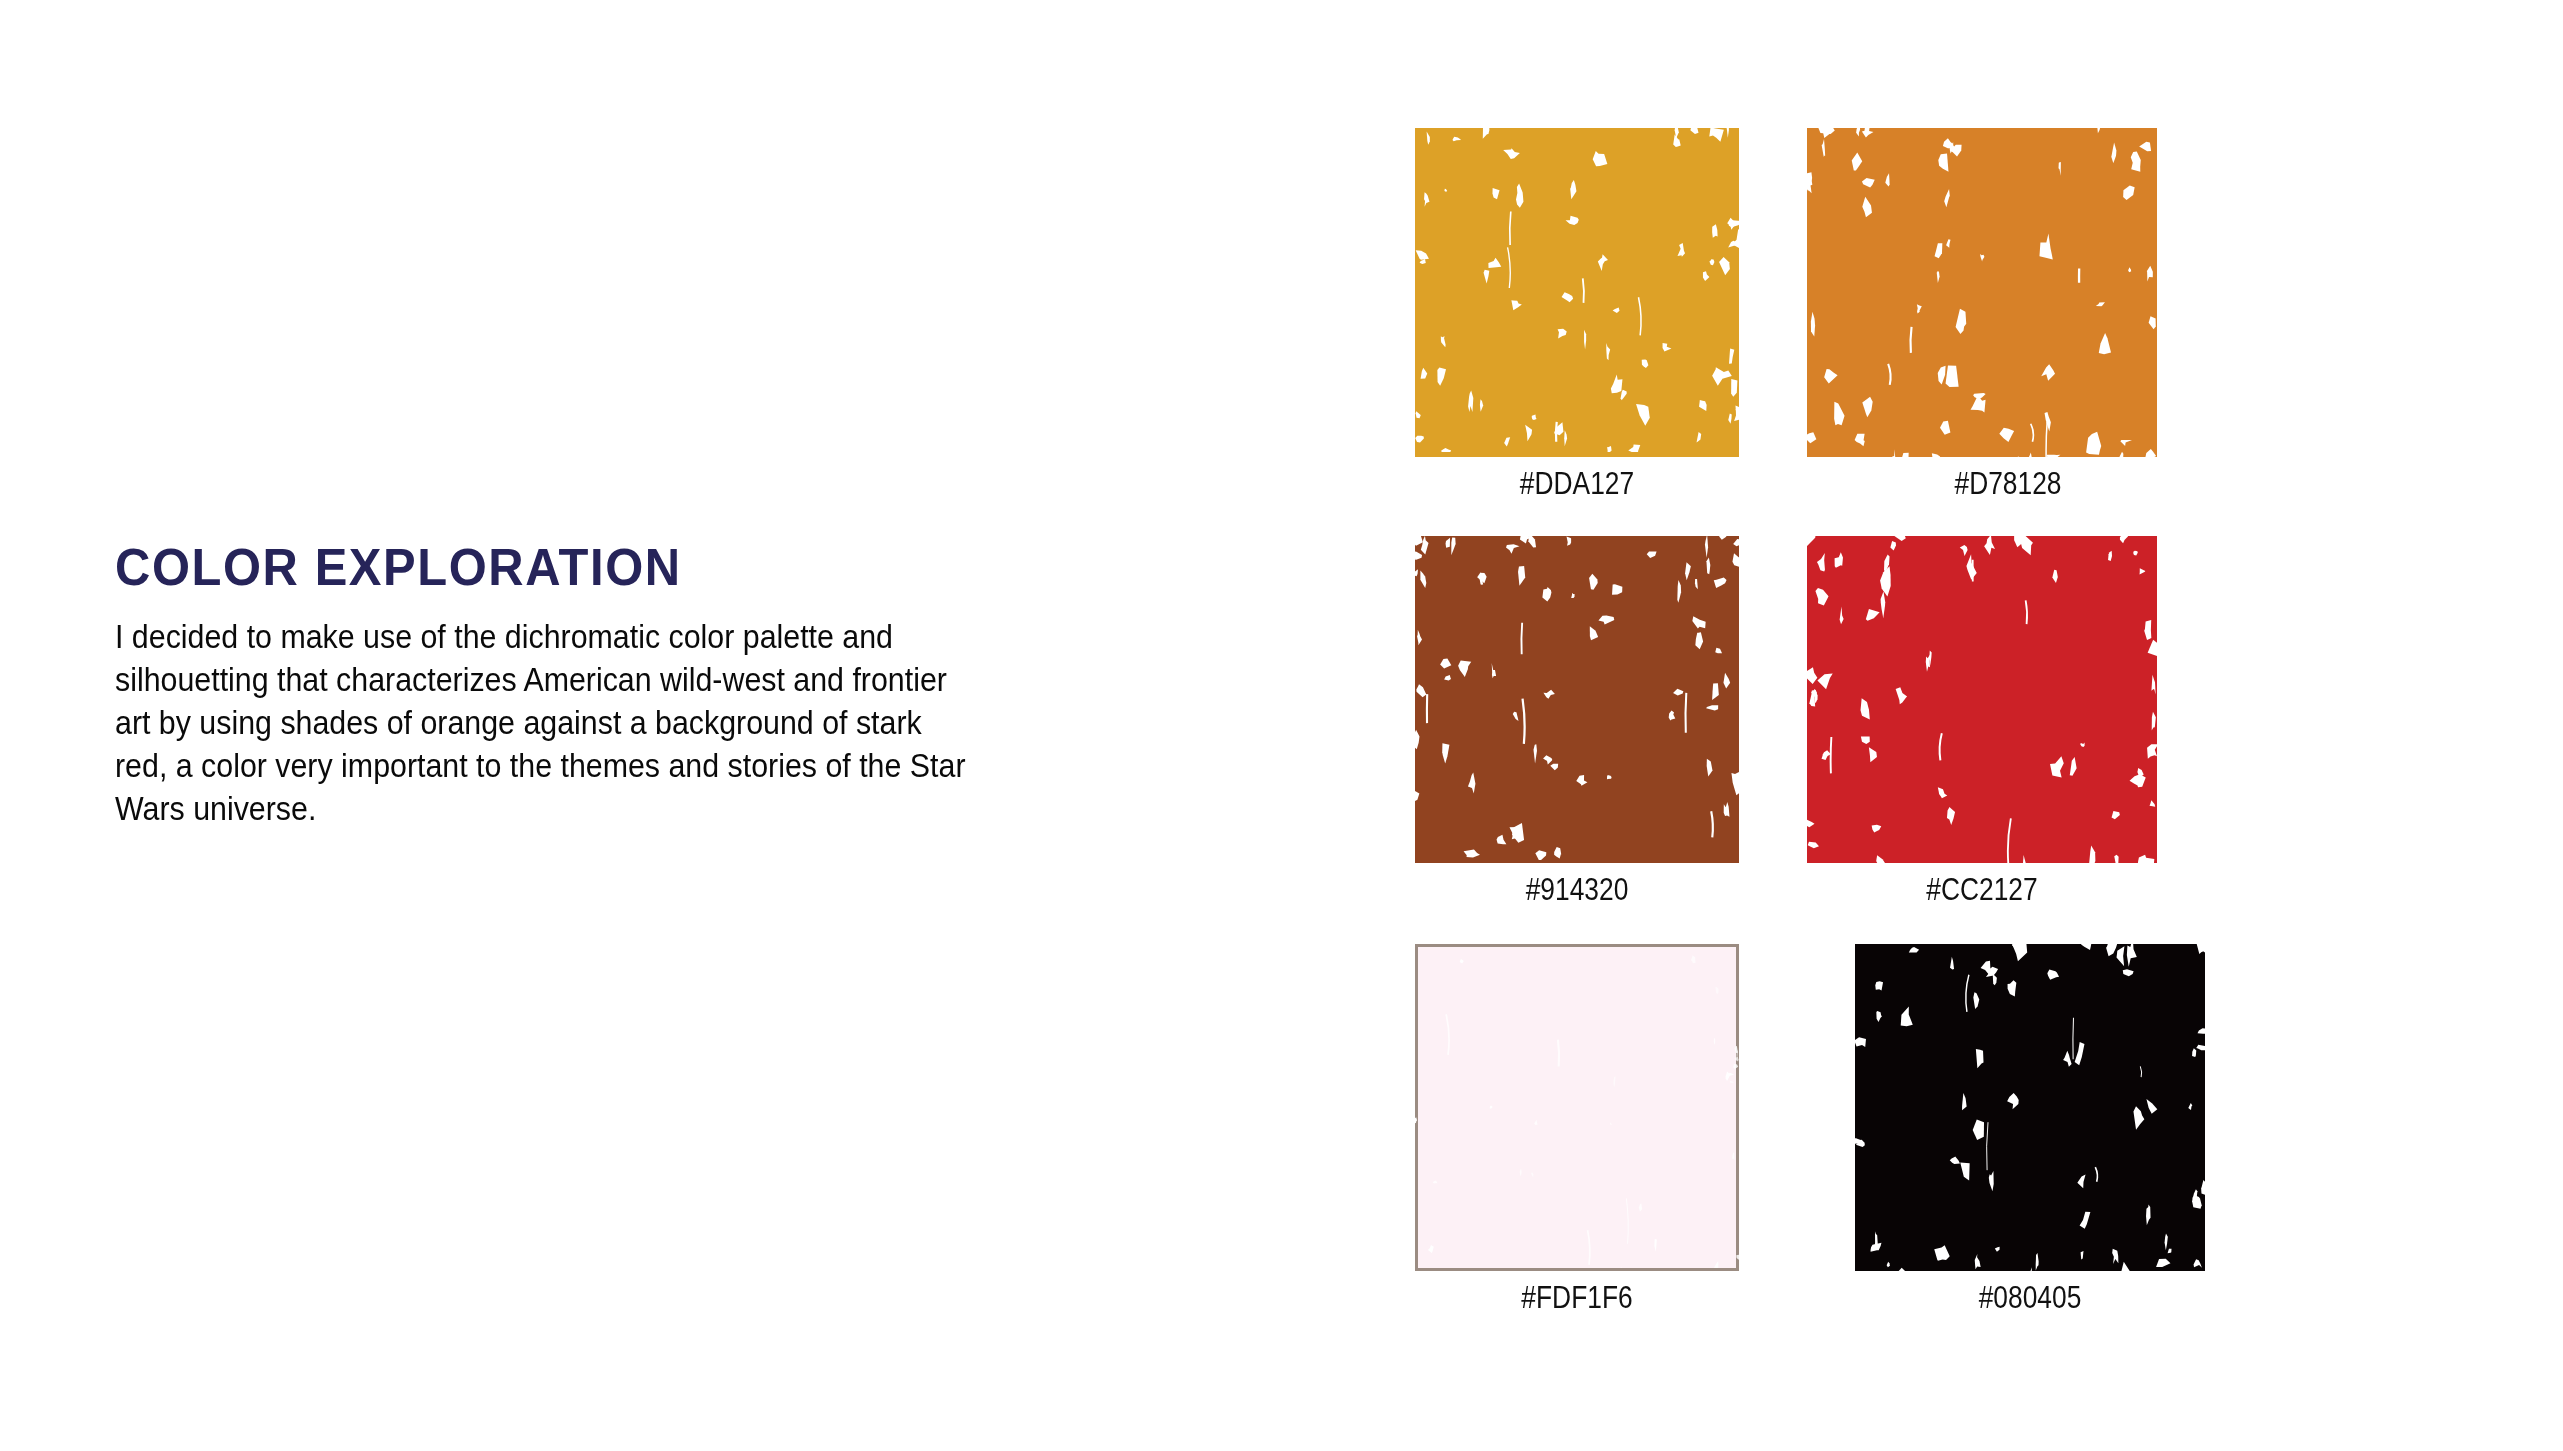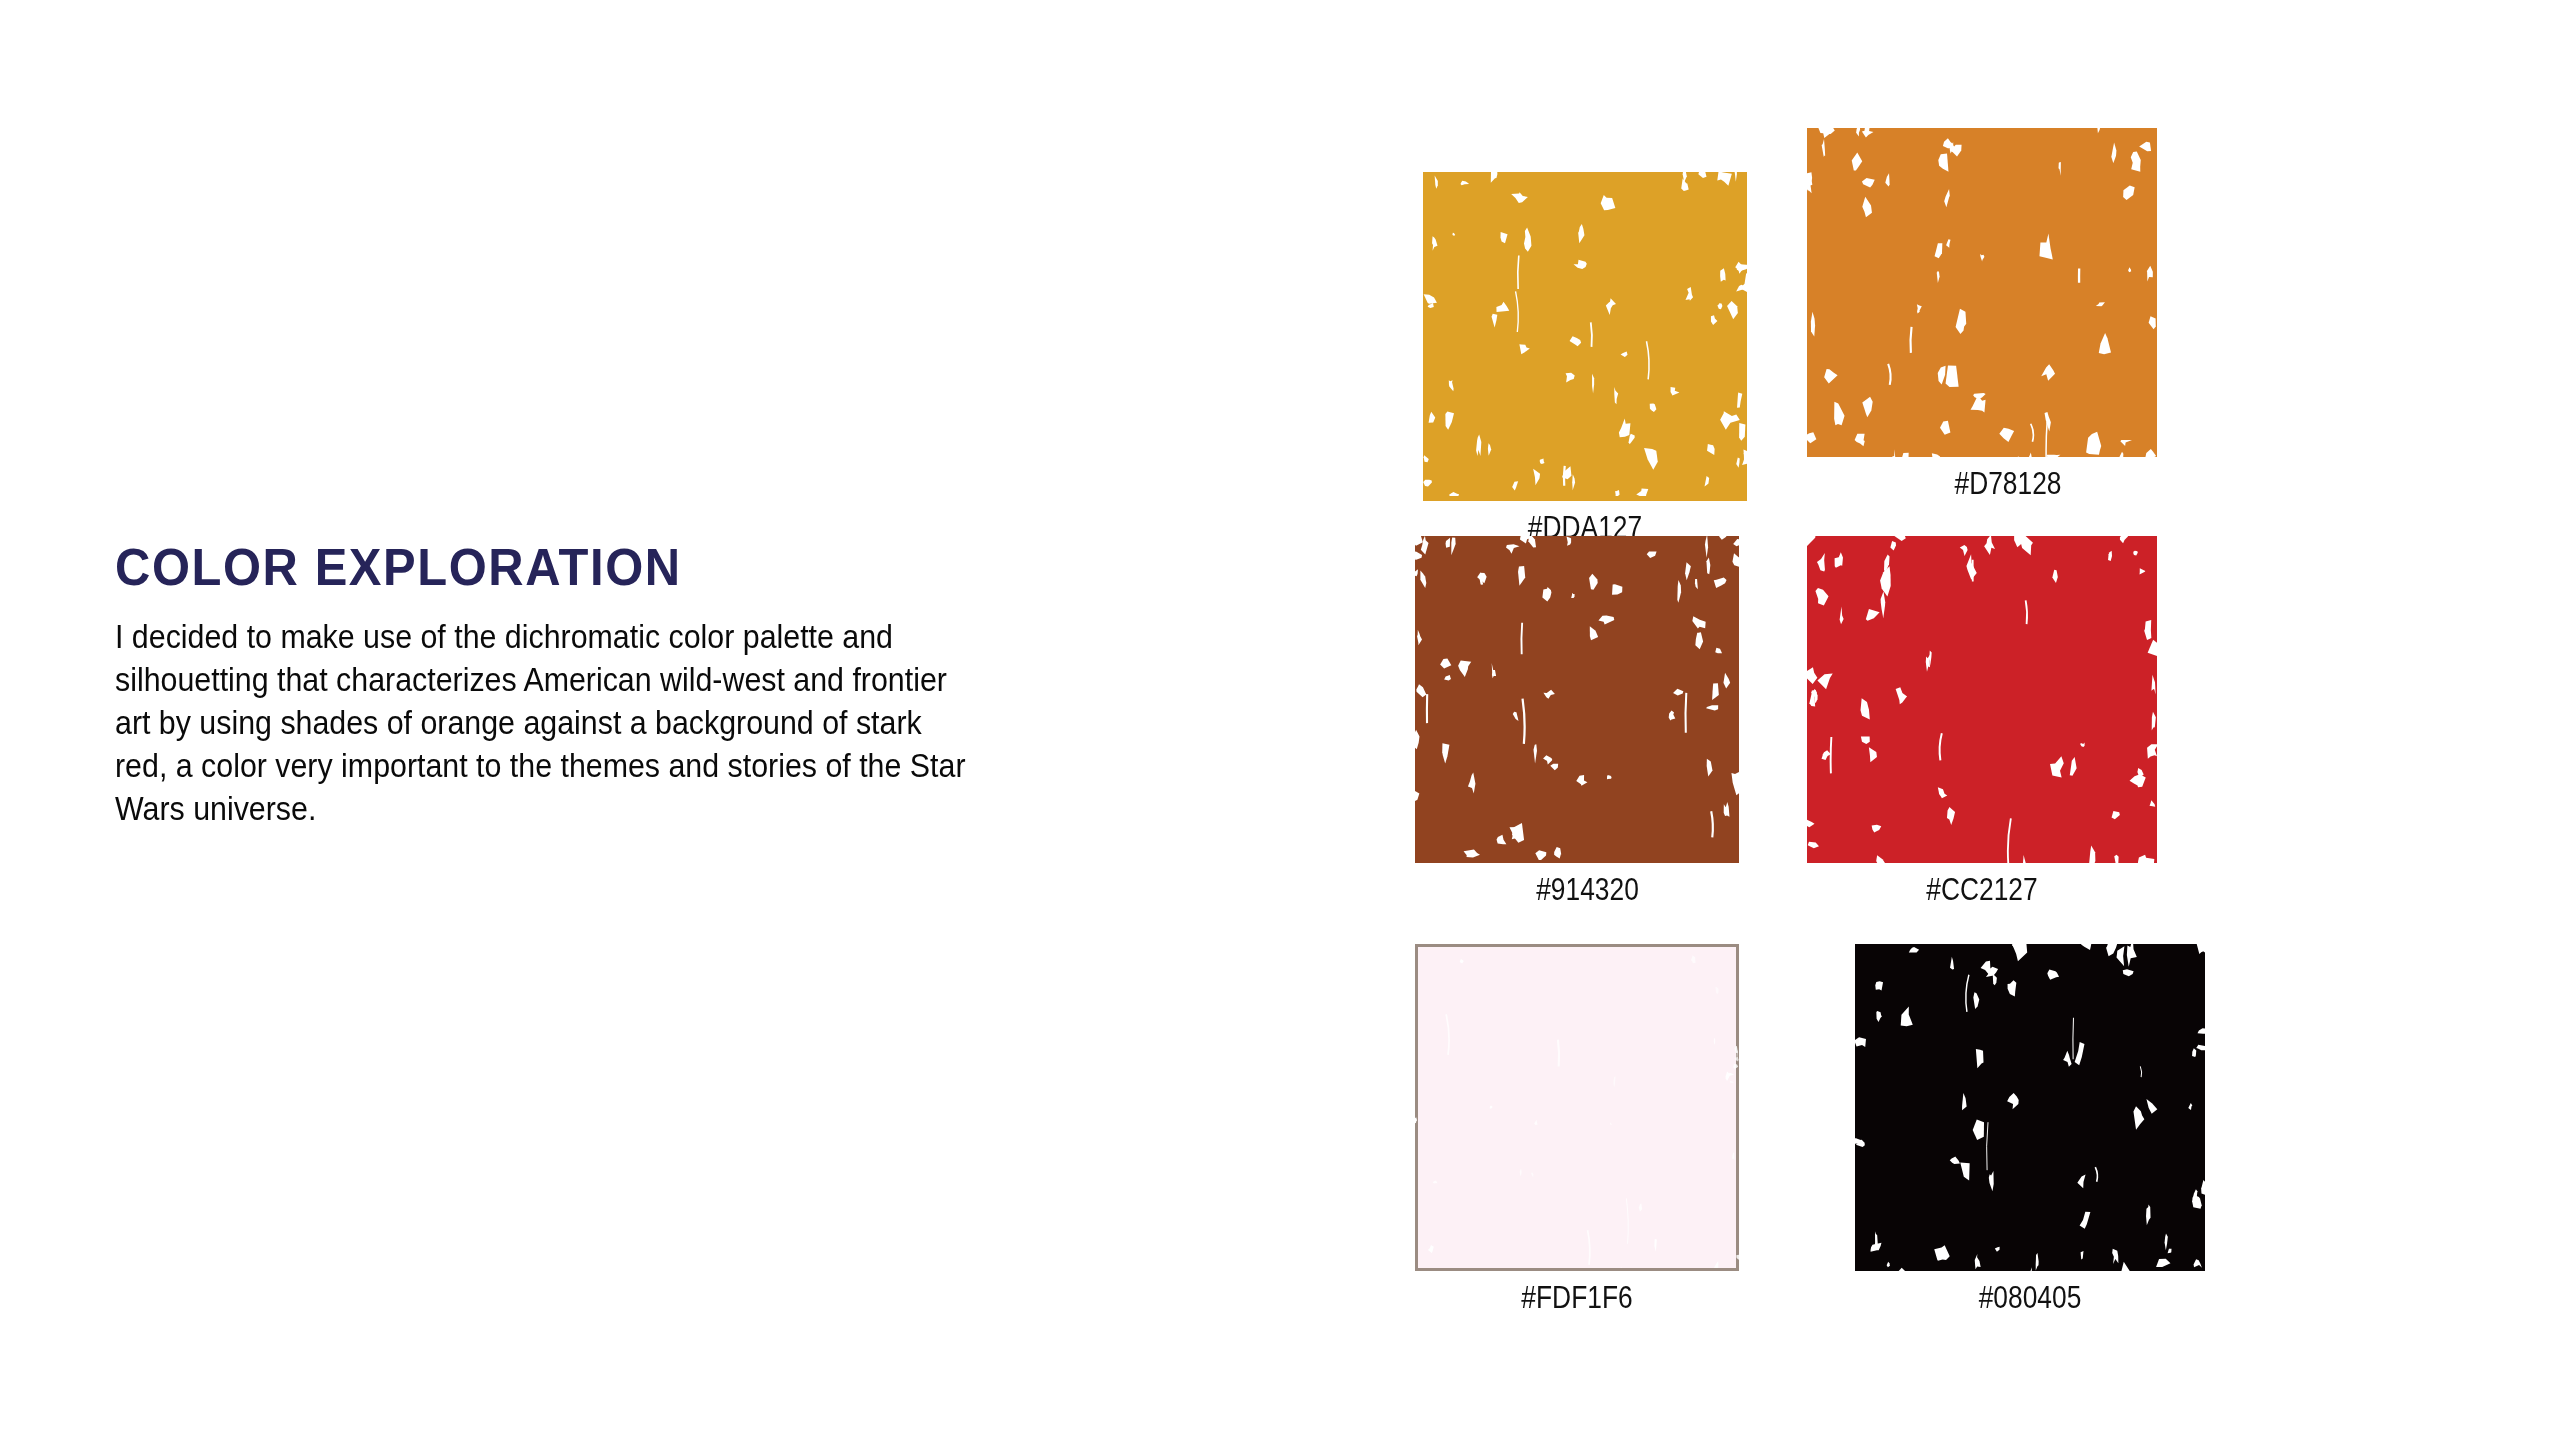--- a/index.html
+++ b/index.html
@@ -92,21 +92,21 @@
 </head>
 <body style="background: rgb(255, 255, 255);">
 
 <section class="text-panel">
   <h1 class="page-title" style="color: rgb(38, 36, 89);">COLOR EXPLORATION</h1>
   <p class="body-copy" style="color: rgb(10, 10, 10);">I decided to make use of the dichromatic color palette and silhouetting that characterizes American wild-west and frontier art by using shades of orange against a background of stark red, a color very important to the themes and stories of the Star Wars universe.</p>
 </section>
 
 <section class="swatch-grid">
 
-  <div class="swatch-cell" style="left: 8px; top: 0px; width: 324px; height: 329px; margin-top: 44px;">
+  <div class="swatch-cell" style="left: 0px; top: 0px; width: 324px; height: 329px;">
     <div class="swatch-chip" style="width: 324px; height: 329px;">
       <div class="fill" style="background: rgb(221, 161, 39);"></div>
       <svg class="grunge" viewBox="0 0 100 100" preserveAspectRatio="none">
           <path d="M82.01 5.41 L81.10 5.70 L80.50 5.83 L79.70 5.13 L80.15 2.04 L81.23 3.47 L81.57 3.58 Z" fill="#FFFFFF" opacity="1.00"></path>
           <path d="M92.41 41.38 L91.96 42.33 L91.30 42.18 L90.86 41.23 L91.25 40.91 L91.44 40.50 L92.14 40.59 Z" fill="#FFFFFF" opacity="1.00"></path>
           <path d="M45.82 93.76 L44.62 94.84 L42.91 94.24 L43.58 92.46 L45.50 90.83 Z" fill="#FFFFFF" opacity="1.00"></path>
           <path d="M60.38 99.71 L60.10 100.92 L59.40 100.96 L59.45 99.52 L59.28 98.43 L59.56 98.50 L60.49 98.12 L60.68 99.64 Z" fill="#FFFFFF" opacity="1.00"></path>
           <path d="M100.70 35.56 L100.42 37.27 L97.85 35.90 L99.24 34.52 L99.76 31.18 L101.41 32.74 Z" fill="#FFFFFF" opacity="1.00"></path>
           <path d="M46.94 95.81 L46.21 98.19 L46.05 95.72 L46.23 93.32 L46.77 94.63 Z" fill="#FFFFFF" opacity="1.00"></path>
           <path d="M101.12 89.35 L100.05 90.03 L98.49 90.41 L99.07 88.73 L99.04 87.60 L98.91 85.65 L100.24 86.22 L100.57 86.49 Z" fill="#FFFFFF" opacity="1.00"></path>
@@ -248,21 +248,21 @@
           <path d="M23.19 67.42 q1.14 2.98 0.45 5.97" stroke="#FFFFFF" stroke-width="0.58" fill="none" opacity="1"></path>
           <path d="M29.87 56.83 q-0.48 3.71 -0.19 7.42" stroke="#FFFFFF" stroke-width="0.61" fill="none" opacity="1"></path>
           <path d="M68.61 83.97 q-0.48 6.52 -0.19 13.04" stroke="#FFFFFF" stroke-width="0.43" fill="none" opacity="1"></path>
           <path d="M77.76 40.17 q-0.05 2.02 -0.02 4.03" stroke="#FFFFFF" stroke-width="0.66" fill="none" opacity="1"></path>
           <path d="M63.92 84.50 q1.23 2.58 0.49 5.16" stroke="#FFFFFF" stroke-width="0.47" fill="none" opacity="1"></path>
         </svg>
     </div>
     <div class="swatch-label" style="top: 338px; color: rgb(17, 17, 17);">#D78128</div>
   </div>
 
-  <div class="swatch-cell" style="left: 0px; top: 408px; width: 324px; height: 367px; padding-left: 21px;">
+  <div class="swatch-cell" style="left: 0px; top: 408px; width: 324px; height: 367px;">
     <div class="swatch-chip" style="width: 324px; height: 327px;">
       <div class="fill" style="background: rgb(145, 67, 32);"></div>
       <svg class="grunge" viewBox="0 0 100 100" preserveAspectRatio="none">
           <path d="M93.55 53.44 L92.51 53.89 L89.86 53.18 L90.11 52.80 L91.67 52.21 L93.58 52.23 Z" fill="#FFFFFF" opacity="1.00"></path>
           <path d="M37.36 3.49 L36.50 3.53 L34.98 1.64 L35.32 -0.90 L37.02 1.11 Z" fill="#FFFFFF" opacity="1.00"></path>
           <path d="M56.53 31.20 L54.33 32.20 L53.98 30.92 L53.95 27.83 L55.72 29.28 Z" fill="#FFFFFF" opacity="1.00"></path>
           <path d="M33.67 93.80 L31.91 94.69 L29.93 92.18 L30.52 89.93 L33.00 88.58 Z" fill="#FFFFFF" opacity="1.00"></path>
           <path d="M41.92 49.09 L41.18 50.26 L40.55 49.75 L39.64 48.37 L40.64 48.48 L42.01 47.45 L43.18 48.75 Z" fill="#FFFFFF" opacity="1.00"></path>
           <path d="M96.07 0.24 L94.70 1.17 L94.00 0.32 L93.53 -0.71 L96.10 -0.45 Z" fill="#FFFFFF" opacity="1.00"></path>
           <path d="M37.65 66.26 L37.06 70.22 L36.58 66.01 L36.97 64.41 L37.44 64.31 Z" fill="#FFFFFF" opacity="1.00"></path>

